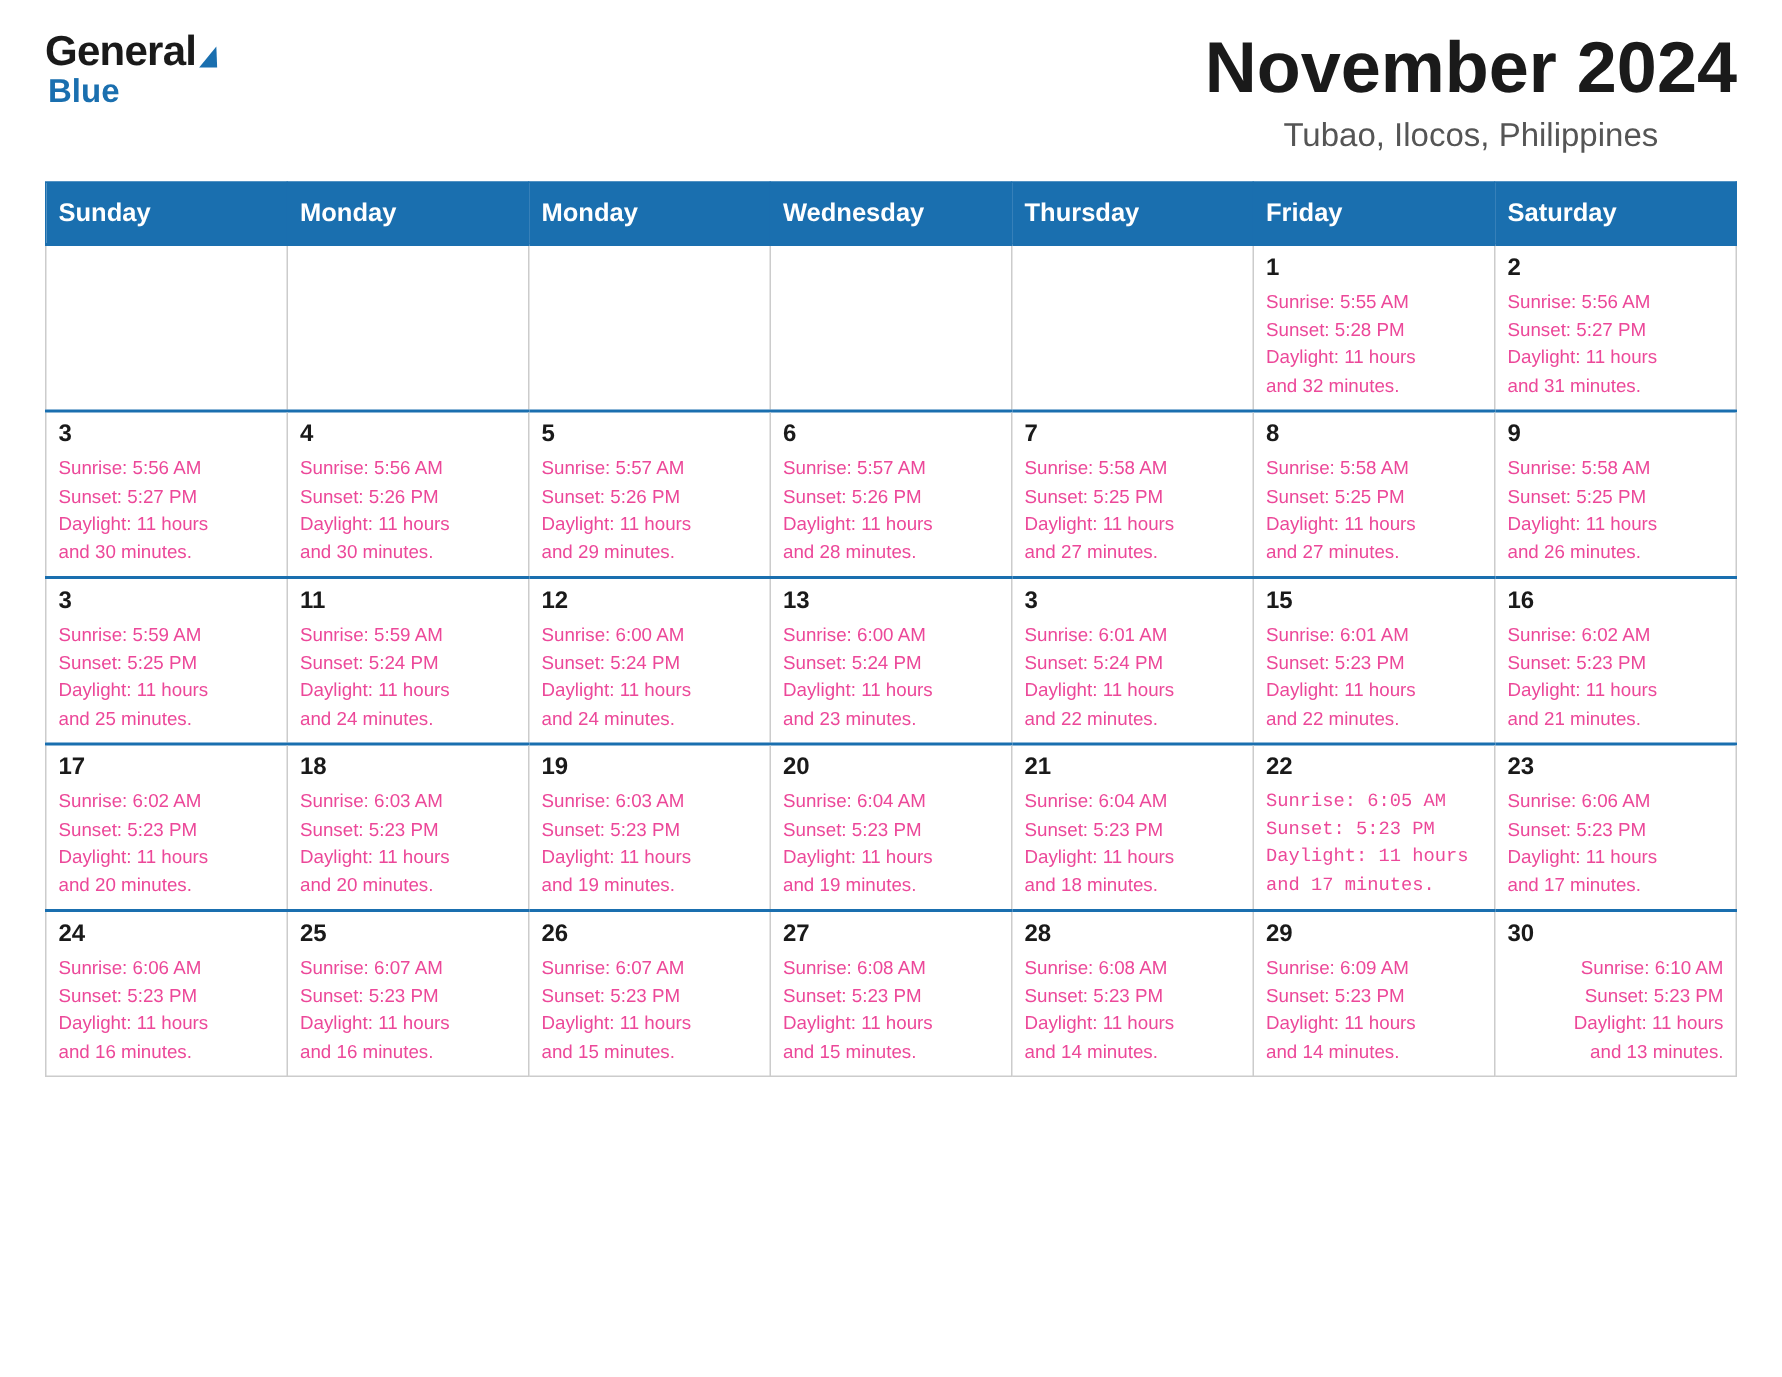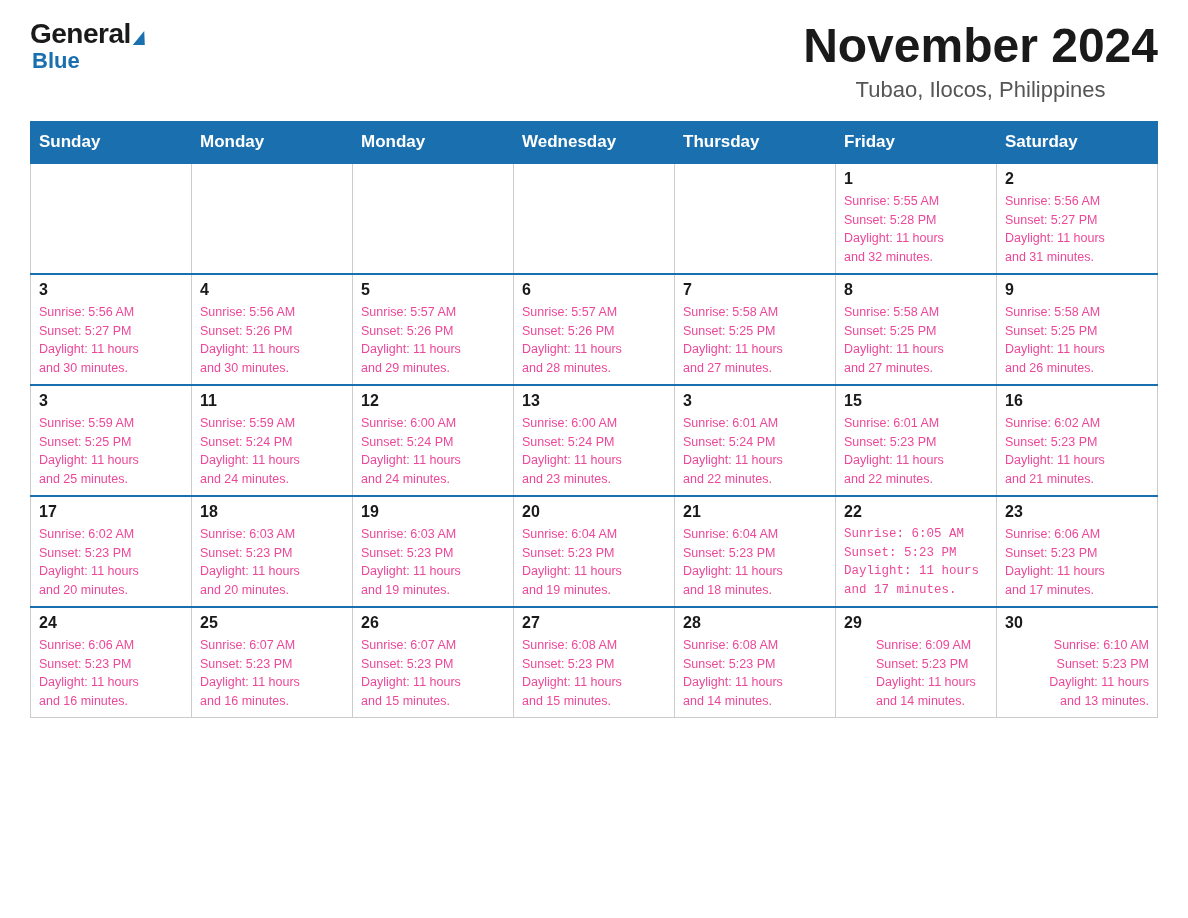--- a/index.html
+++ b/index.html
@@ -330,21 +330,21 @@
         </td>
         <td>
           <span class="day-num">28</span>
           <div class="day-info" style="white-space: pre-line;">Sunrise: 6:08 AM
 Sunset: 5:23 PM
 Daylight: 11 hours
 and 14 minutes.</div>
         </td>
         <td>
           <span class="day-num">29</span>
-          <div class="day-info" style="white-space: pre-line; margin-left: 32px;">Sunrise: 6:09 AM
+          <div class="day-info" style="white-space: pre-line;">Sunrise: 6:09 AM
 Sunset: 5:23 PM
 Daylight: 11 hours
 and 14 minutes.</div>
         </td>
         <td>
           <span class="day-num">30</span>
           <div class="day-info" style="white-space: pre-line; text-align: right;">Sunrise: 6:10 AM
 Sunset: 5:23 PM
 Daylight: 11 hours
 and 13 minutes.</div>

